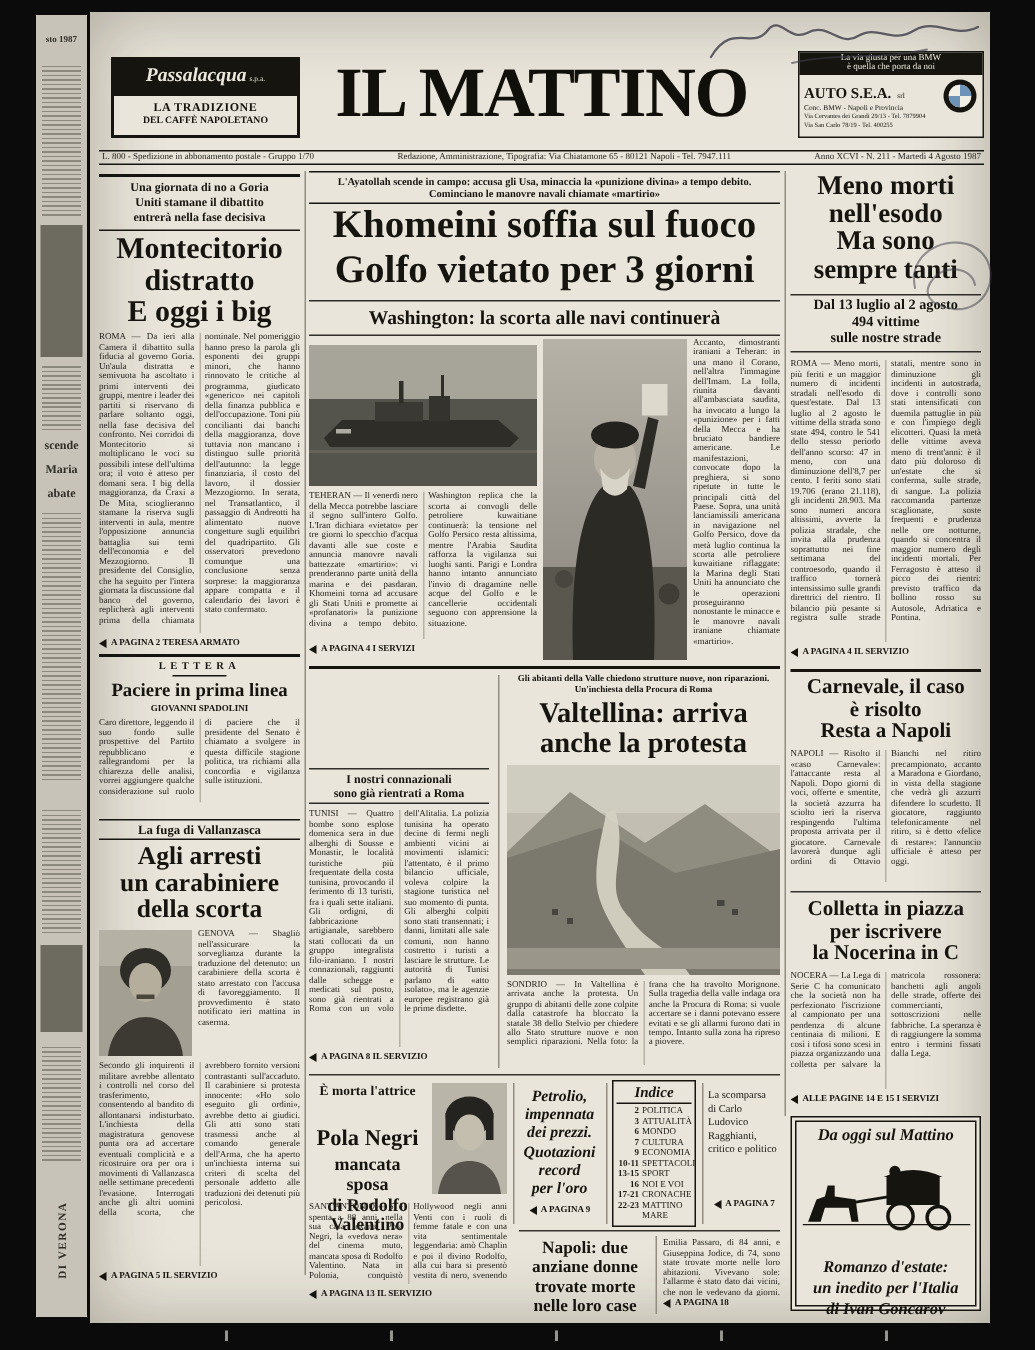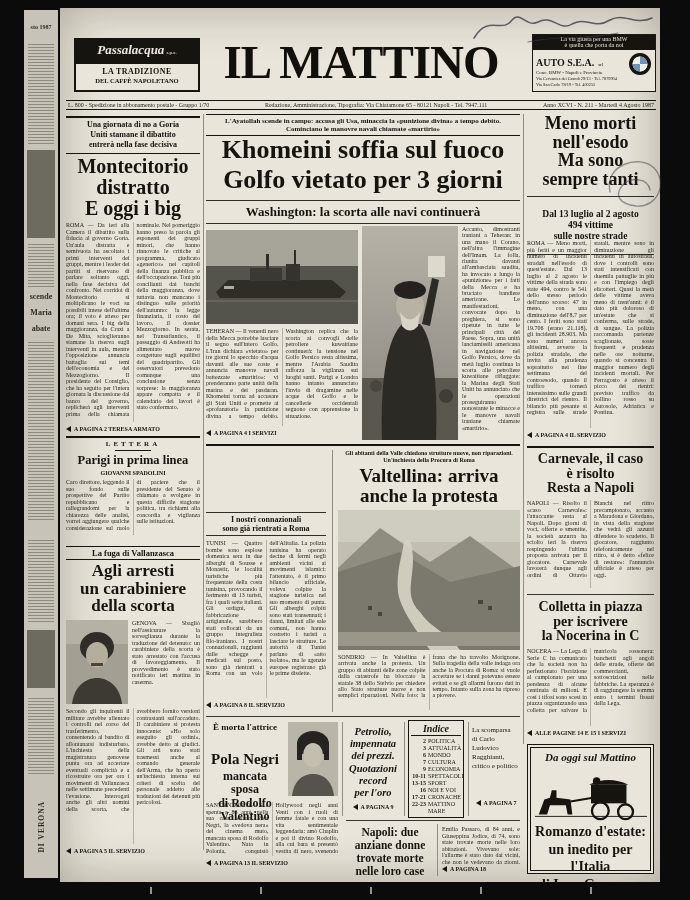--- a/index.html
+++ b/index.html
@@ -116,21 +116,21 @@
     </div>
     <div class="body cols2 abs" style="left:6px;top:214px;width:134px;height:200px">ROMA — Da ieri alla Camera il dibattito sulla fiducia al governo Goria. Un'aula distratta e semivuota ha ascoltato i primi interventi dei gruppi, mentre i leader dei partiti si riservano di parlare soltanto oggi, nella fase decisiva del confronto. Nei corridoi di Montecitorio si moltiplicano le voci su possibili intese dell'ultima ora; il voto è atteso per domani sera. I big della maggioranza, da Craxi a De Mita, scioglieranno stamane la riserva sugli interventi in aula, mentre l'opposizione annuncia battaglia sui temi dell'economia e del Mezzogiorno. Il presidente del Consiglio, che ha seguito per l'intera giornata la discussione dal banco del governo, replicherà agli interventi prima della chiamata nominale. Nel pomeriggio hanno preso la parola gli esponenti dei gruppi minori, che hanno rinnovato le critiche al programma, giudicato «generico» nei capitoli della finanza pubblica e dell'occupazione. Toni più concilianti dai banchi della maggioranza, dove tuttavia non mancano i distinguo sulle priorità dell'autunno: la legge finanziaria, il costo del lavoro, il dossier Mezzogiorno. In serata, nel Transatlantico, il passaggio di Andreotti ha alimentato nuove congetture sugli equilibri del quadripartito. Gli osservatori prevedono comunque una conclusione senza sorprese: la maggioranza appare compatta e il calendario dei lavori è stato confermato.</div>
     <div class="jump abs" style="left:6px;top:418px;width:134px">
       <span class="arrow"></span>
       <span>A PAGINA 2 TERESA ARMATO</span>
     </div>
 
     <div class="abs" style="left:6px;top:428px;width:134px">
       <div style="border-top:2px solid #15140e;padding-top:2px;text-align:center;font-weight:bold;font-size:7px;letter-spacing:3px">LETTERA</div>
       <div style="width:36px;margin:2px auto;border-top:1px solid #15140e"></div>
-      <div style="text-align:center;font-weight:bold;font-size:12.5px">Parigi in prima linea</div>
+      <div style="text-align:center;font-weight:bold;font-size:12.5px">Paciere in prima linea</div>
       <div style="text-align:center;font-weight:bold;font-size:6px;margin-top:2px">GIOVANNI SPADOLINI</div>
       <div class="body cols2" style="height:56px;margin-top:3px">Caro direttore, leggendo il suo fondo sulle prospettive del Partito repubblicano e rallegrandomi per la chiarezza delle analisi, vorrei aggiungere qualche considerazione sul ruolo di paciere che il presidente del Senato è chiamato a svolgere in questa difficile stagione politica, tra richiami alla concordia e vigilanza sulle istituzioni.</div>
     </div>
 
     <div class="abs" style="left:6px;top:538px;width:134px;border-top:1px solid #15140e;border-bottom:1px solid #15140e;text-align:center;font-weight:bold;font-size:8.5px;padding:1px 0">La fuga di Vallanzasca</div>
     <div class="hl abs" style="left:6px;top:554px;width:134px;font-size:17px">
       <div>Agli arresti</div>
       <div>un carabiniere</div>
       <div>della scorta</div>
     </div>
@@ -353,21 +353,21 @@
       <span class="arrow"></span>
       <span>A PAGINA 18</span>
     </div>
 
     <div class="hl abs" style="left:467px;top:106px;width:127px;font-size:18px">
       <div>Meno morti</div>
       <div>nell'esodo</div>
       <div>Ma sono</div>
       <div>sempre tanti</div>
     </div>
-    <div class="abs" style="left:467px;top:188px;width:127px;border-top:1px solid #2e2d26;border-bottom:1px solid #2e2d26;text-align:center;font-weight:bold;font-size:9.5px;line-height:11px;padding:12px 0">
+    <div class="abs" style="left:467px;top:188px;width:127px;border-top:1px solid #2e2d26;border-bottom:1px solid #2e2d26;text-align:center;font-weight:bold;font-size:9.5px;line-height:11px;padding:2px 0">
       <div>Dal 13 luglio al 2 agosto</div>
       <div>494 vittime</div>
       <div>sulle nostre strade</div>
     </div>
     <div class="body cols2 abs" style="left:467px;top:232px;width:127px;height:188px">ROMA — Meno morti, più feriti e un maggior numero di incidenti stradali nell'esodo di quest'estate. Dal 13 luglio al 2 agosto le vittime della strada sono state 494, contro le 541 dello stesso periodo dell'anno scorso: 47 in meno, con una diminuzione dell'8,7 per cento. I feriti sono stati 19.706 (erano 21.118), gli incidenti 28.903. Ma sono numeri ancora altissimi, avverte la polizia stradale, che invita alla prudenza soprattutto nei fine settimana del controesodo, quando il traffico tornerà intensissimo sulle grandi direttrici del rientro. Il bilancio più pesante si registra sulle strade statali, mentre sono in diminuzione gli incidenti in autostrada, dove i controlli sono stati intensificati con duemila pattuglie in più e con l'impiego degli elicotteri. Quasi la metà delle vittime aveva meno di trent'anni: è il dato più doloroso di un'estate che si conferma, sulle strade, di sangue. La polizia raccomanda partenze scaglionate, soste frequenti e prudenza nelle ore notturne, quando si concentra il maggior numero degli incidenti mortali. Per Ferragosto è atteso il picco dei rientri: previsto traffico da bollino rosso su Autosole, Adriatica e Pontina.</div>
     <div class="jump abs" style="left:467px;top:424px;width:127px">
       <span class="arrow"></span>
       <span>A PAGINA 4 IL SERVIZIO</span>
     </div>
 
@@ -400,21 +400,21 @@
           <line x1="0" y1="54" x2="120" y2="54" stroke="#15140e" stroke-width="1"></line>
           <polygon points="4,52 10,36 16,34 18,26 23,26 23,34 38,36 40,52 35,52 33,42 16,42 13,52" fill="#15140e"></polygon>
           <line x1="38" y1="38" x2="62" y2="34" stroke="#15140e" stroke-width="2"></line>
           <rect x="60" y="20" width="38" height="20" fill="#15140e"></rect>
           <path d="M58,20 Q79,10 100,20 Z" fill="#15140e"></path>
           <circle cx="66" cy="16" r="4" fill="#15140e"></circle>
           <circle cx="70" cy="48" r="9" fill="none" stroke="#15140e" stroke-width="2.5"></circle>
           <circle cx="97" cy="49" r="8" fill="none" stroke="#15140e" stroke-width="2.5"></circle>
         </svg>
       </div>
-      <div style="font-weight:bold;font-size:14px;line-height:1.25;margin-top:0">
+      <div style="font-style:italic;font-weight:bold;font-size:11px;line-height:1.25;margin-top:16px">
         <div>Romanzo d'estate:</div>
         <div>un inedito per l'Italia</div>
         <div>di Ivan Goncarov</div>
       </div>
     </div>
 
   </div>
 
   <div class="abs" style="left:468px;top:4px;width:196px;height:46px">
     <svg width="196" height="46" viewBox="0 0 196 46">

